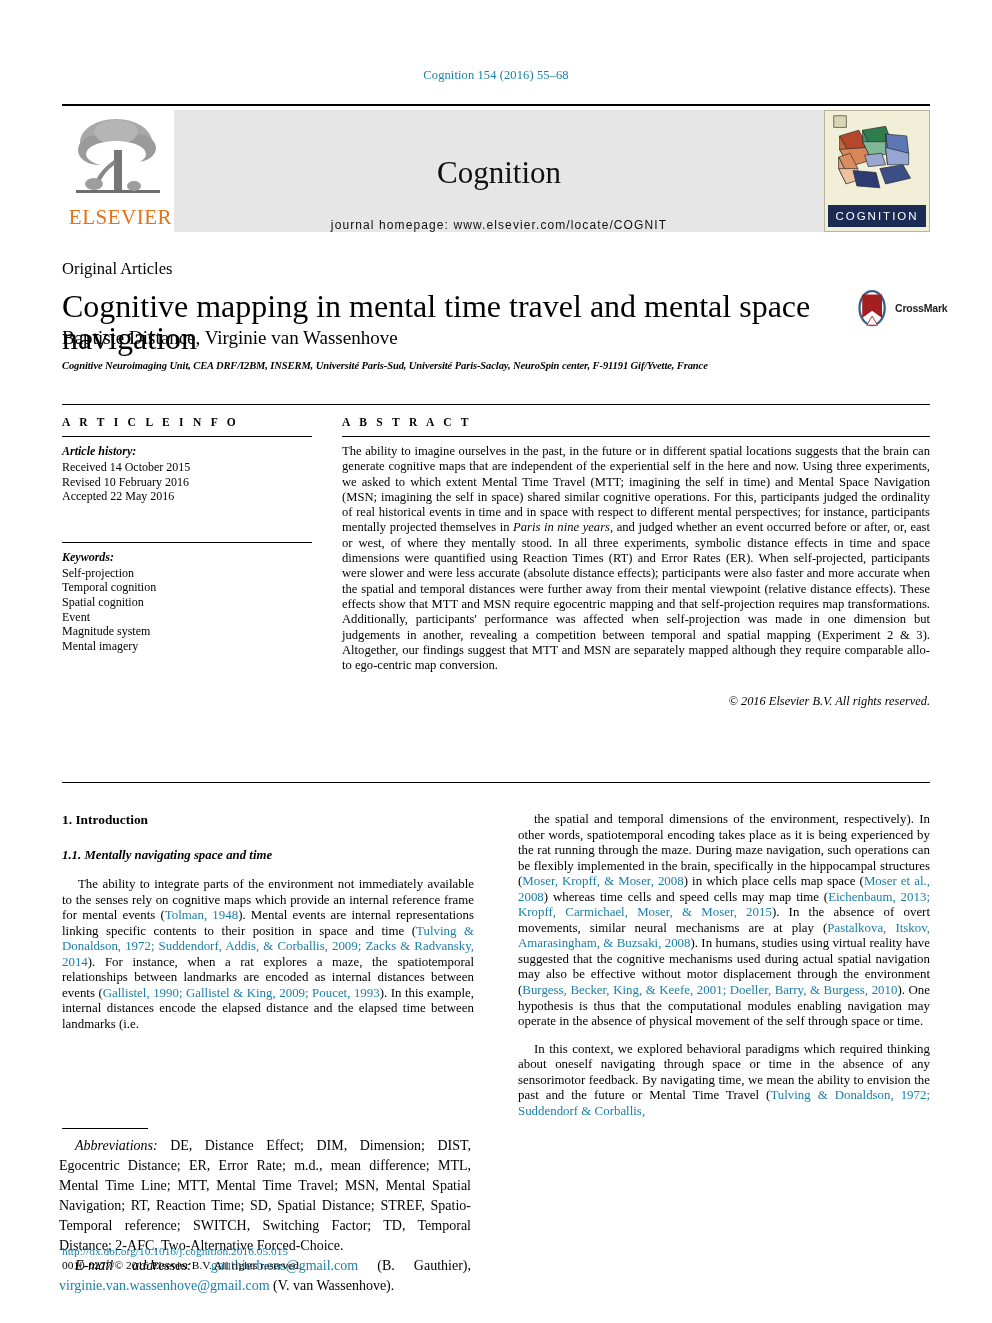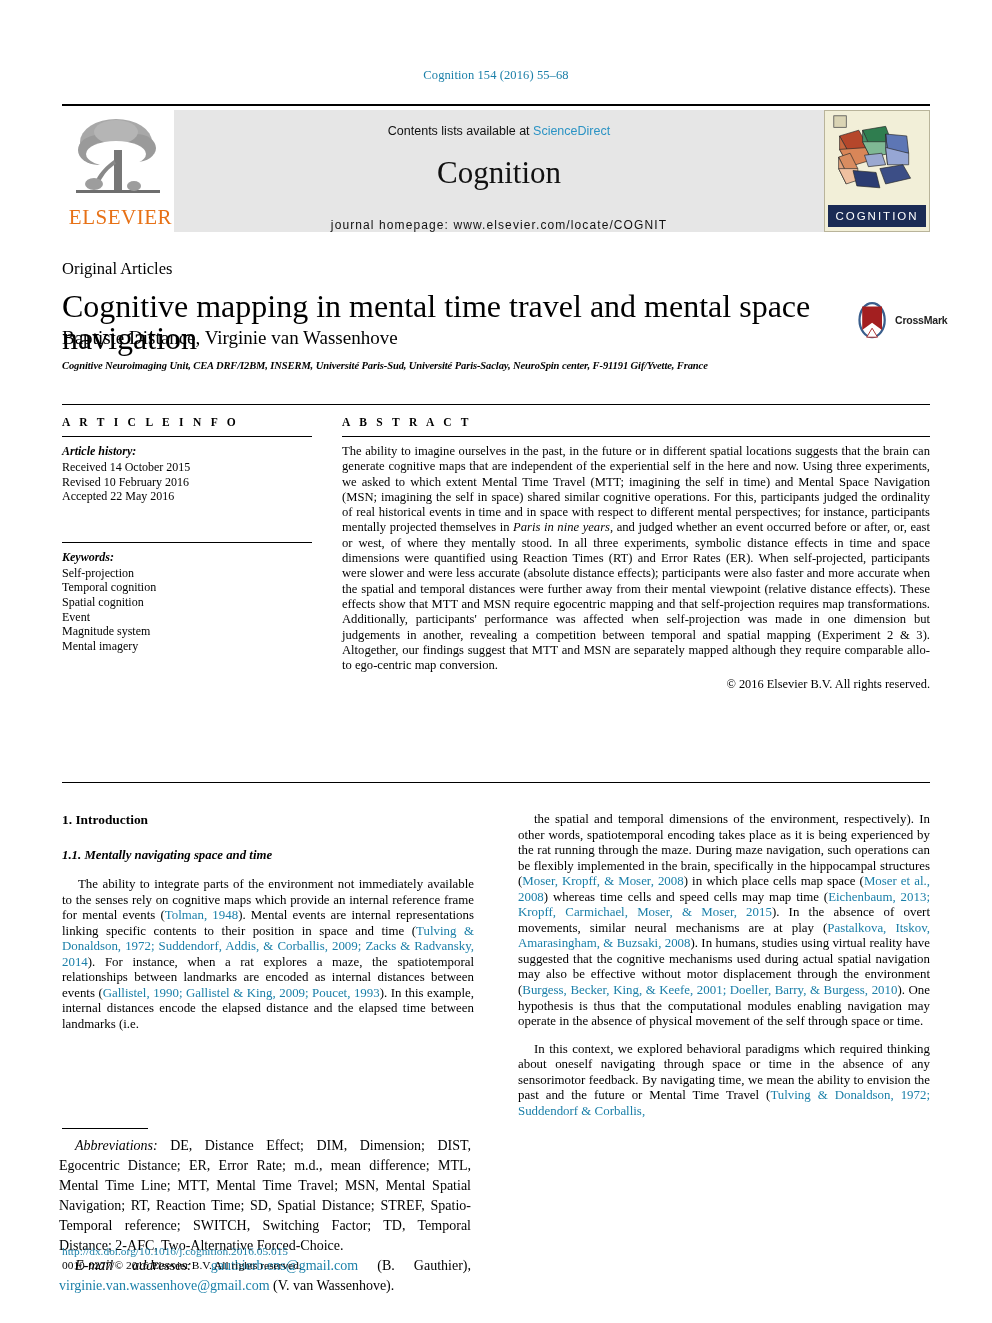--- a/index.html
+++ b/index.html
@@ -144,21 +144,21 @@
     left: 62px;
     top: 290px;
     width: 770px;
     font-size: 32px;
     line-height: 32px;
     color: #000;
   }
   .crossmark {
     position: absolute;
     left: 855px;
-    top: 300px;
+    top: 288px;
     width: 86px;
     height: 44px;
   }
   .crossmark-label {
     position: absolute;
     left: 40px;
     top: 14px;
     font-family: "Liberation Sans", sans-serif;
     font-size: 10.5px;
     font-weight: bold;
@@ -229,23 +229,24 @@
     margin-top: 38px;
   }
   .abstract-text {
     font-size: 12.6px;
     line-height: 15.3px;
     text-align: justify;
     text-justify: inter-word;
   }
   .abstract-text em { font-style: italic; }
   .copyright {
-    margin-top: 4px;
+    margin-top: 21px;
     text-align: right;
     font-size: 12.4px;
+    font-style: italic;
   }
   .info-rule-bottom {
     position: absolute;
     left: 62px;
     top: 782px;
     width: 868px;
     border-top: 1px solid #000;
   }
 
   
@@ -336,23 +337,20 @@
             <path d="M44 46 C36 52 30 58 26 66 L30 68 C34 60 39 54 46 50 Z" fill="#888"></path>
             <rect x="6" y="76" width="84" height="3" fill="#6e6e6e"></rect>
             <ellipse cx="24" cy="70" rx="9" ry="6" fill="#9d9d9d"></ellipse>
             <ellipse cx="64" cy="72" rx="7" ry="5" fill="#9d9d9d"></ellipse>
           </g>
         </svg>
         <div class="elsevier-word">ELSEVIER</div>
       </div>
 
       <div class="center-band">
-        <div class="contents-line">
-          <span>Contents lists available at </span><span class="sd">ScienceDirect</span>
-        </div>
         <div class="journal-name">Cognition</div>
         <div class="homepage-line">journal homepage: www.elsevier.com/locate/COGNIT</div>
       </div>
 
       <div class="cognition-logo">
         <svg viewBox="0 0 106 100" width="104" height="96">
           <rect x="8" y="5" width="13" height="12" fill="#dad4b4" stroke="#4a4a4a" stroke-width="0.8"></rect>
           <g stroke="#2a2a2a" stroke-width="0.7">
             <polygon points="14,26 34,20 44,38 24,44" fill="#B5472B"></polygon>
             <polygon points="14,26 14,40 24,58 24,44" fill="#C8673F"></polygon>

